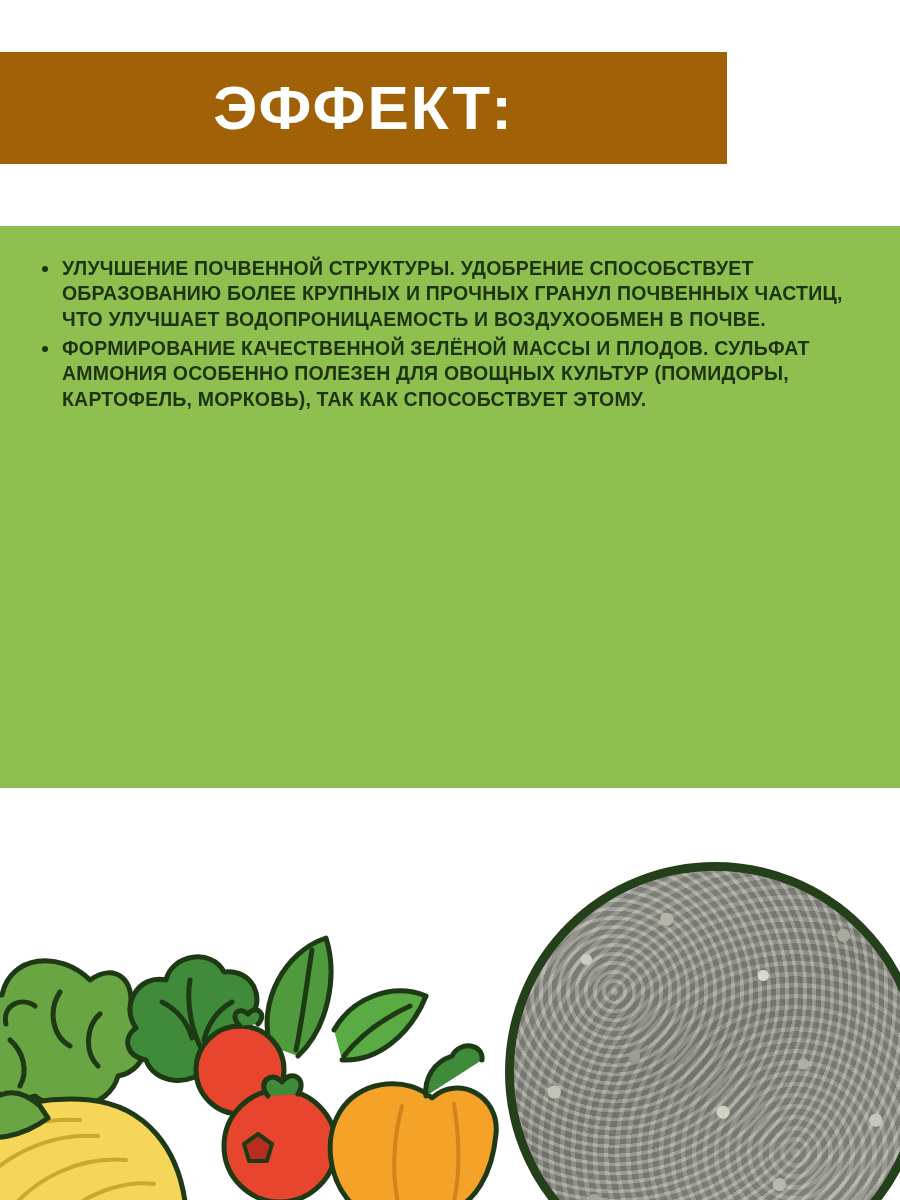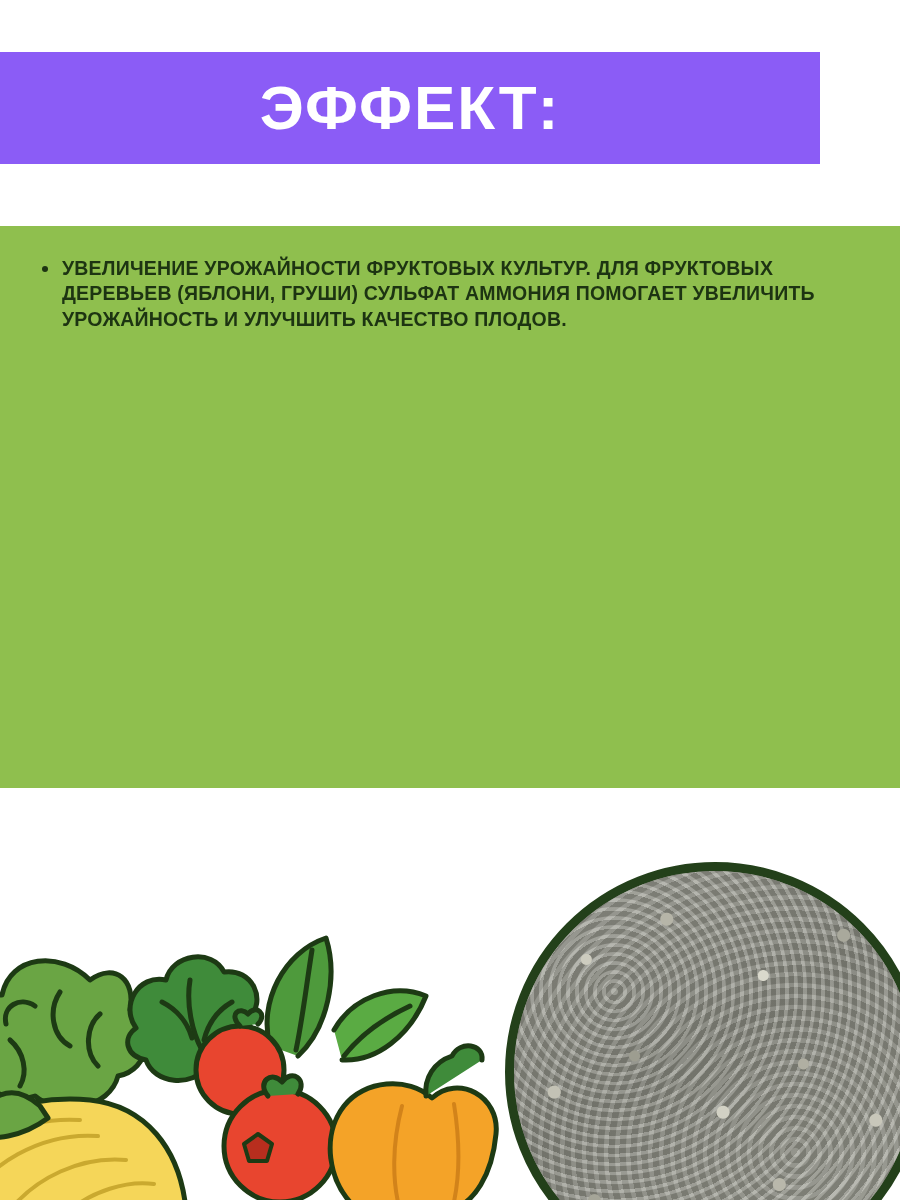--- a/index.html
+++ b/index.html
@@ -13,23 +13,23 @@
     position: relative;
     overflow: hidden;
     font-family: "Liberation Sans", sans-serif;
   }
 
   
   .header-band {
     position: absolute;
     left: 0;
     top: 52px;
-    width: 820px;
+    width: 727px;
     height: 112px;
-    background: #8b5cf6;
+    background: #a16207;
     display: flex;
     align-items: center;
     justify-content: center;
   }
   .header-title {
     color: #ffffff;
     font-size: 62px;
     font-weight: bold;
     letter-spacing: 2px;
     line-height: 1;
@@ -142,21 +142,22 @@
 <div class="gap-top"></div>
 
 <div class="header-band">
   <div class="header-title">ЭФФЕКТ:</div>
 </div>
 
 <div class="gap-mid"></div>
 
 <div class="content-panel">
   <ul class="bullet-list">
-    <li class="bullet-item">УВЕЛИЧЕНИЕ УРОЖАЙНОСТИ ФРУКТОВЫХ КУЛЬТУР. ДЛЯ ФРУКТОВЫХ ДЕРЕВЬЕВ (ЯБЛОНИ, ГРУШИ) СУЛЬФАТ АММОНИЯ ПОМОГАЕТ УВЕЛИЧИТЬ УРОЖАЙНОСТЬ И УЛУЧШИТЬ КАЧЕСТВО ПЛОДОВ.</li>
+    <li class="bullet-item">УЛУЧШЕНИЕ ПОЧВЕННОЙ СТРУКТУРЫ. УДОБРЕНИЕ СПОСОБСТВУЕТ ОБРАЗОВАНИЮ БОЛЕЕ КРУПНЫХ И ПРОЧНЫХ ГРАНУЛ ПОЧВЕННЫХ ЧАСТИЦ, ЧТО УЛУЧШАЕТ ВОДОПРОНИЦАЕМОСТЬ И ВОЗДУХООБМЕН В ПОЧВЕ.</li>
+    <li class="bullet-item">ФОРМИРОВАНИЕ КАЧЕСТВЕННОЙ ЗЕЛЁНОЙ МАССЫ И ПЛОДОВ. СУЛЬФАТ АММОНИЯ ОСОБЕННО ПОЛЕЗЕН ДЛЯ ОВОЩНЫХ КУЛЬТУР (ПОМИДОРЫ, КАРТОФЕЛЬ, МОРКОВЬ), ТАК КАК СПОСОБСТВУЕТ ЭТОМУ.</li>
   </ul>
 </div>
 
 <div class="bottom-area">
 
   <div class="veg-group">
     <svg viewBox="0 0 560 300" width="560" height="300" xmlns="http://www.w3.org/2000/svg">
 
       <g stroke="#1d3a14" stroke-width="5" stroke-linejoin="round" stroke-linecap="round">
         <path d="M150 70 C120 40 70 45 62 85 C30 85 18 120 42 142 C30 168 60 198 95 186 C120 208 170 198 178 166 C210 160 216 118 190 100 C196 70 175 52 150 70 Z" fill="#6aa544"></path>

